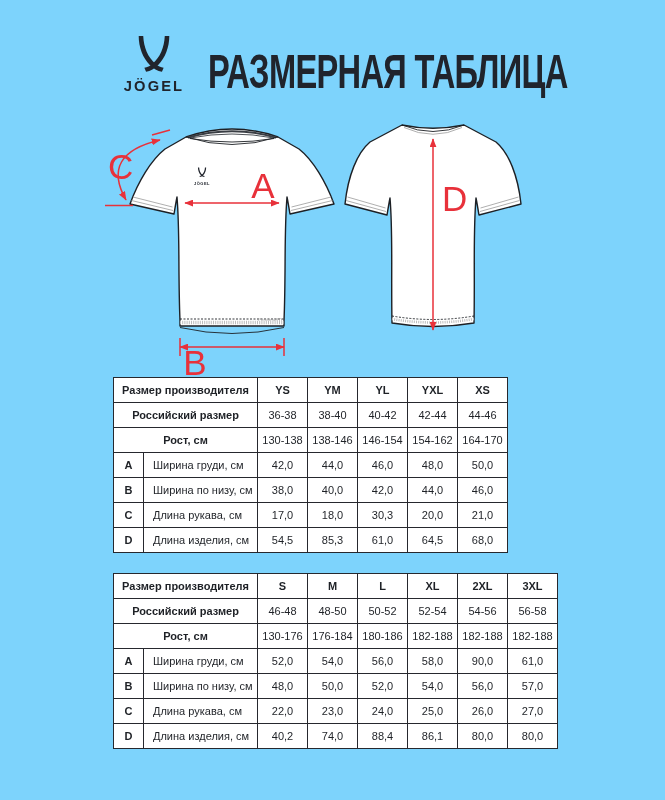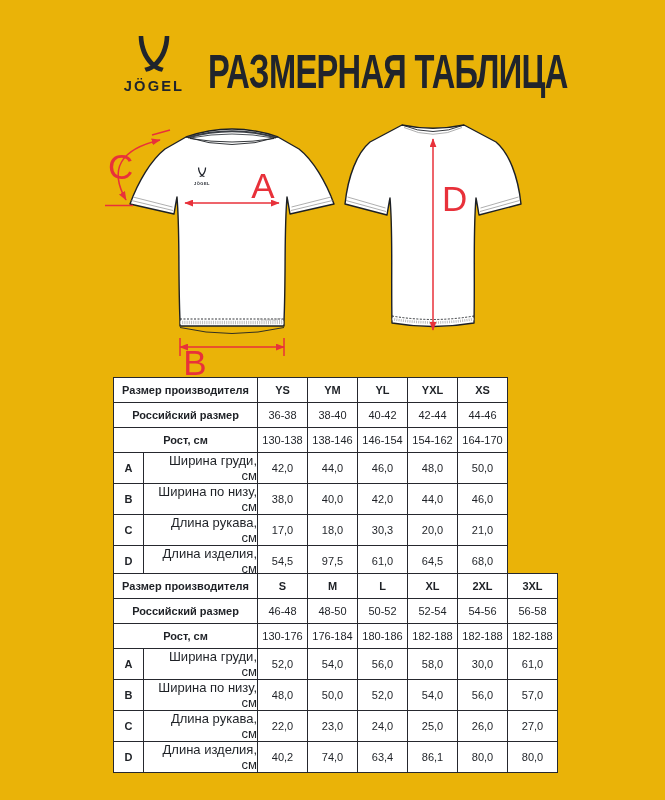--- a/index.html
+++ b/index.html
@@ -1,16 +1,16 @@
 <!DOCTYPE html>
 <html><head>
 <meta charset="utf-8">
 <style>
   html,body{margin:0;padding:0;background:#ffffff;}
-  .canvas{position:relative;width:665px;height:800px;background:#eab308;overflow:hidden;
+  .canvas{position:relative;width:665px;height:800px;background:#7dd3fc;overflow:hidden;
           font-family:"Liberation Sans",sans-serif;color:#20242c;}
   
   .brand{position:absolute;left:112px;top:36px;width:84px;text-align:center;}
   .brand svg{display:block;margin:0 auto 2px auto;}
   .wordmark{font-size:14px;font-weight:bold;letter-spacing:2px;color:#20242c;
             transform:scaleX(1.05);transform-origin:center top;}
   
   .title{position:absolute;left:208px;top:44px;margin:0;font-size:48px;font-weight:bold;
          letter-spacing:-1px;color:#20242c;white-space:nowrap;
          transform:scaleX(0.68);transform-origin:left top;}
@@ -19,21 +19,21 @@
   .shirt{fill:#ffffff;stroke:#1d2025;stroke-width:1.4;stroke-linecap:round;stroke-linejoin:round;}
   .thin{fill:none;stroke:#1d2025;stroke-width:0.9;}
   .stitch{fill:none;stroke:#9a9a9a;stroke-width:0.8;}
   .rib{fill:none;stroke:#3a3e44;}
   .red{stroke:#e8313a;stroke-width:1.5;fill:none;}
   .redlabel{fill:#e8313a;font-family:"Liberation Sans",sans-serif;font-size:35px;}
   
   .tbl{position:absolute;border-collapse:collapse;table-layout:fixed;background:#fff;}
   .tbl td{border:1.5px solid #26282e;height:24px;font-size:11px;text-align:center;
           vertical-align:middle;padding:0;color:#1e2126;}
-  .tbl td.lab{text-align:right;padding-left:9px;font-size:13px;}
+  .tbl td.lab{text-align:left;padding-left:9px;font-size:11px;}
   .tbl td.hdr{font-weight:bold;font-size:11px;}
   .tbl td.code{font-weight:bold;margin-top:46px;}
   .tbl td.letter{font-weight:bold;}
   .tbl1{left:113px;top:377px;}
   .tbl2{left:113px;top:573px;}
 </style>
 </head>
 <body>
 
 <div class="canvas">
@@ -175,21 +175,21 @@
       <td>17,0</td>
       <td>18,0</td>
       <td>30,3</td>
       <td>20,0</td>
       <td>21,0</td>
     </tr>
     <tr>
       <td class="letter">D</td>
       <td class="lab">Длина изделия, см</td>
       <td>54,5</td>
-      <td>97,5</td>
+      <td>85,3</td>
       <td>61,0</td>
       <td>64,5</td>
       <td>68,0</td>
     </tr>
   </tbody>
     </table>
 
   <table class="tbl tbl2">
     <colgroup>
         <col style="width:30px">
@@ -229,21 +229,21 @@
       <td>182-188</td>
       <td>182-188</td>
     </tr>
     <tr>
       <td class="letter">A</td>
       <td class="lab">Ширина груди, см</td>
       <td>52,0</td>
       <td>54,0</td>
       <td>56,0</td>
       <td>58,0</td>
-      <td>30,0</td>
+      <td>90,0</td>
       <td>61,0</td>
     </tr>
     <tr>
       <td class="letter">B</td>
       <td class="lab">Ширина по низу, см</td>
       <td>48,0</td>
       <td>50,0</td>
       <td>52,0</td>
       <td>54,0</td>
       <td>56,0</td>
@@ -257,21 +257,21 @@
       <td>24,0</td>
       <td>25,0</td>
       <td>26,0</td>
       <td>27,0</td>
     </tr>
     <tr>
       <td class="letter">D</td>
       <td class="lab">Длина изделия, см</td>
       <td>40,2</td>
       <td>74,0</td>
-      <td>63,4</td>
+      <td>88,4</td>
       <td>86,1</td>
       <td>80,0</td>
       <td>80,0</td>
     </tr>
   </tbody>
     </table>
 
 </div>
 
 </body></html>

